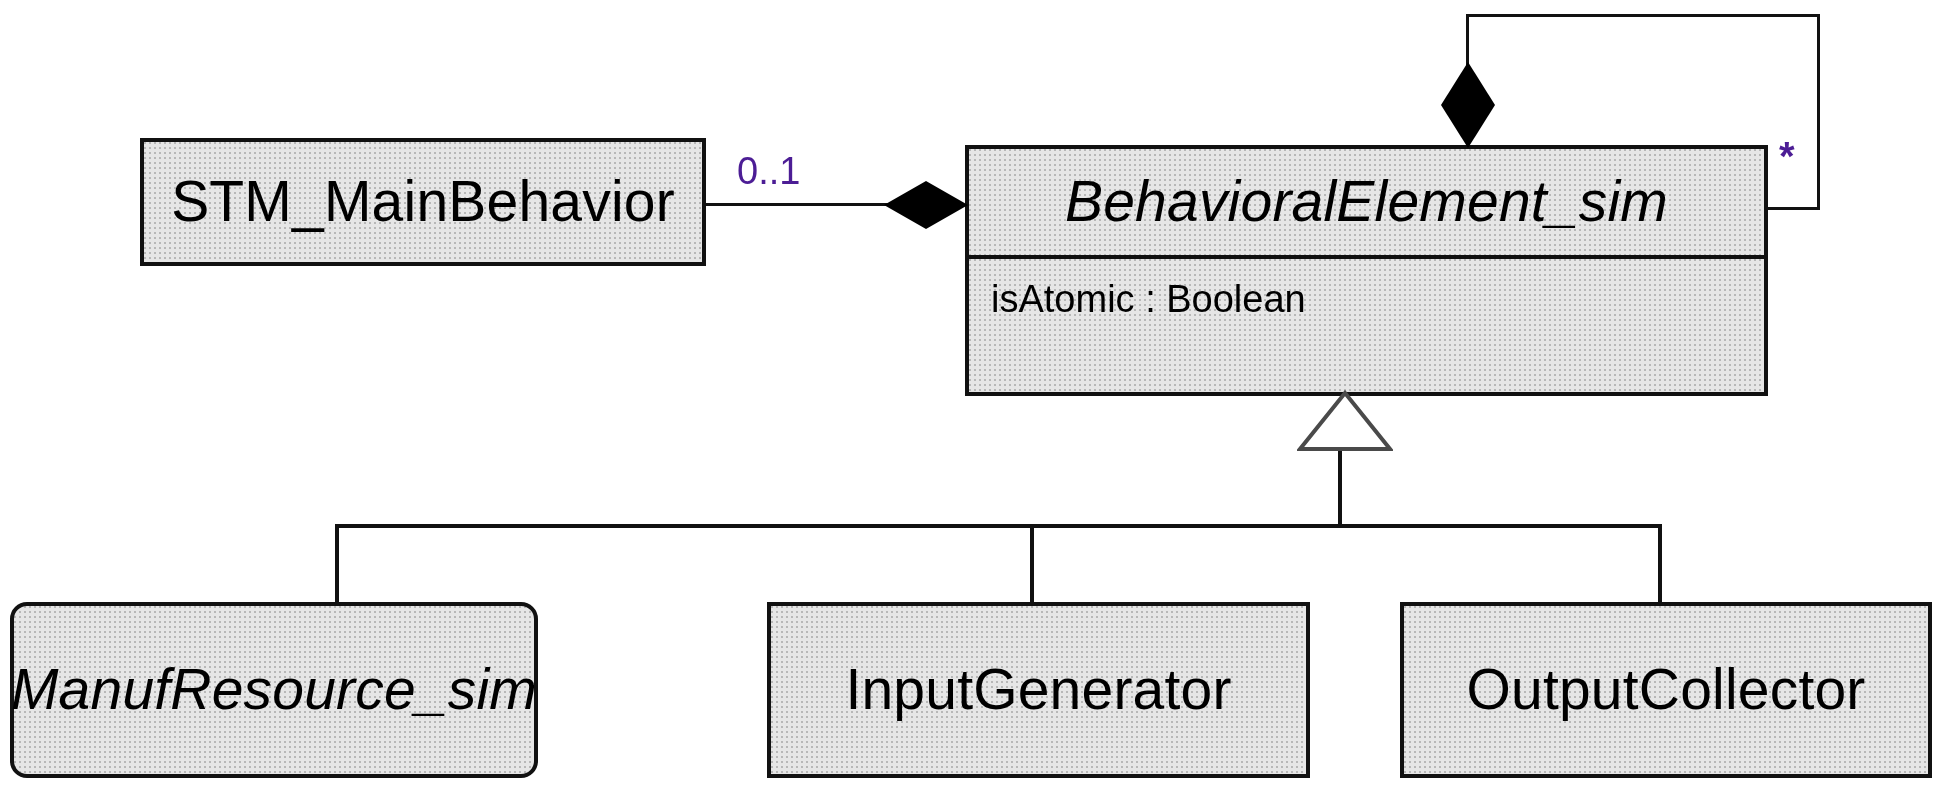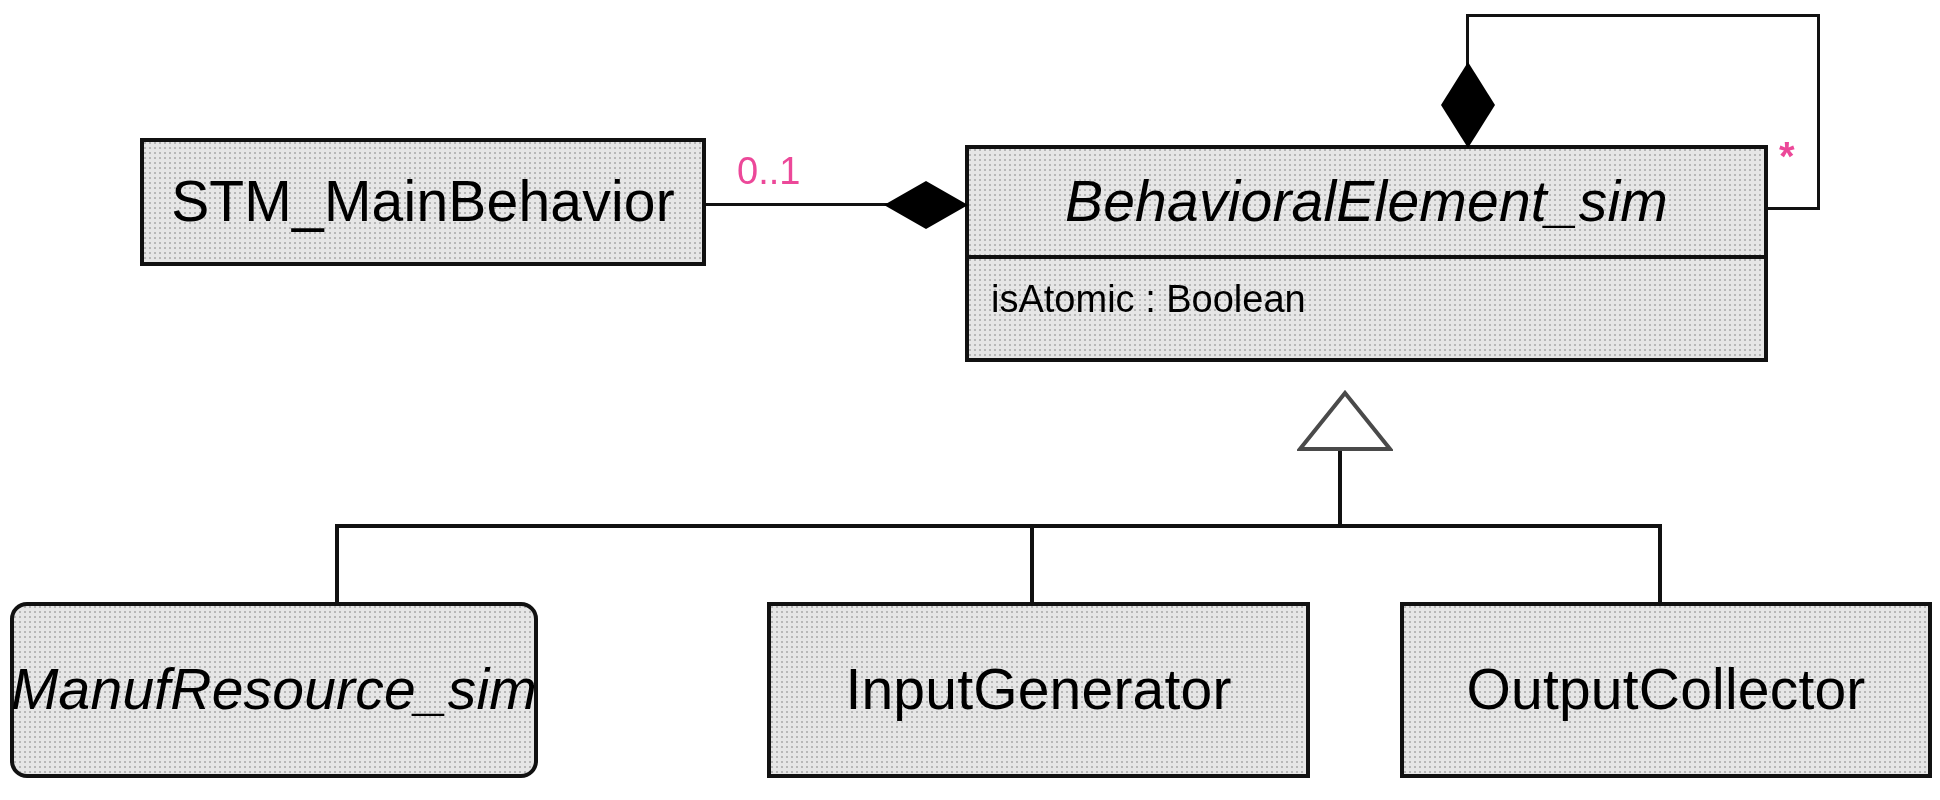--- a/index.html
+++ b/index.html
@@ -94,21 +94,21 @@
   .gen-triangle {
     position: absolute;
     z-index: 6;
   }
   .gen-triangle svg { display: block; }
 
   
   .edge-label {
     position: absolute;
     font-size: 38px;
-    color: #ec4899;
+    color: #4c1d95;
     white-space: nowrap;
     z-index: 7;
   }
   .edge-label.small {
     font-size: 40px;
     font-weight: 700;
   }
 </style>
 </head>
 <body>
@@ -144,21 +144,21 @@
   <div class="edge v" style="left:335px; top:524px; height:80px;"></div>
   <div class="edge v" style="left:1030px; top:524px; height:80px;"></div>
   <div class="edge v" style="left:1658px; top:524px; height:80px;"></div>
 
   <div class="uml-class" style="left:140px; top:138px; width:566px; height:128px;">
     <div class="uml-name-compartment" style="height:100%;">
       <span class="uml-name-text">STM_MainBehavior</span>
     </div>
   </div>
 
-  <div class="uml-class" style="left:965px; top:145px; width:803px; height:217px;">
+  <div class="uml-class" style="left:965px; top:145px; width:803px; height:251px;">
     <div class="uml-name-compartment has-divider" style="height:110px;">
       <span class="uml-name-text abstract">BehavioralElement_sim</span>
     </div>
     <div class="uml-attr-compartment">
       <div class="uml-attr-text">isAtomic : Boolean</div>
     </div>
   </div>
 
   <div class="uml-class" style="left:10px; top:602px; width:528px; height:176px;border-radius:17px;">
     <div class="uml-name-compartment" style="height:100%;">

